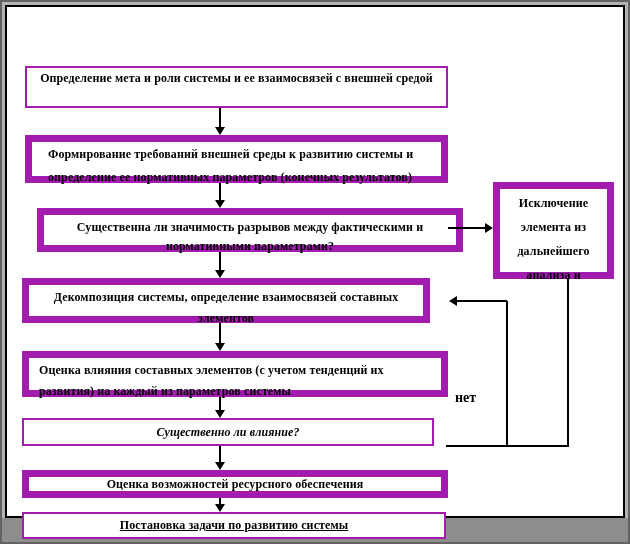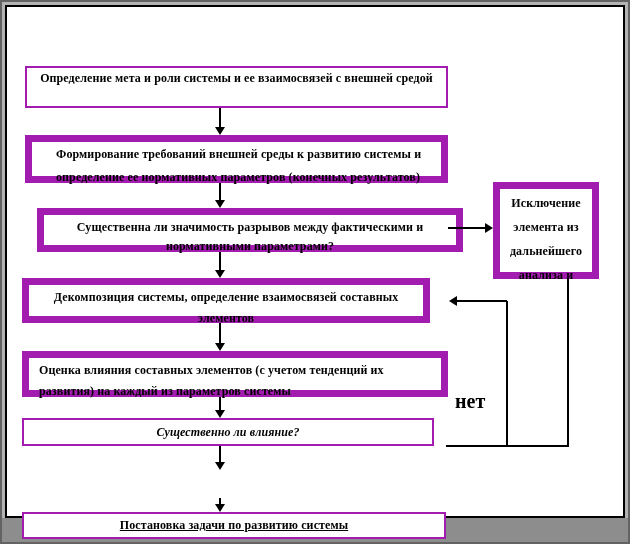--- a/index.html
+++ b/index.html
@@ -13,28 +13,28 @@
   .page{
     box-sizing:border-box;position:absolute;left:5px;top:5px;width:620px;height:513px;
     background:#ffffff;border:2px solid #000;
   }
   .bottom-strip{position:absolute;left:2px;top:518px;width:626px;height:24px;background:#8d8d8d;}
   .b{
     box-sizing:border-box;position:absolute;background:#fff;border:7px solid #a21caf;
     font-weight:700;font-size:12px;text-align:center;letter-spacing:.1px;
   }
   #box1{left:25px;top:66px;width:423px;height:42px;border-width:2px;line-height:19px;padding:1px 2px 0 2px;}
-  #box2{left:25px;top:135px;width:423px;height:48px;line-height:23px;padding:1px 10px 0 24px;text-align:left;}
+  #box2{left:25px;top:135px;width:423px;height:48px;line-height:23px;padding:1px 10px 0 16px;text-align:left;}
   #box3{left:22px;top:208px;width:426px;height:44px;line-height:19px;padding:3px 2px 0 2px;margin-left:15px;}
   #box4{left:22px;top:278px;width:408px;height:45px;line-height:21px;padding:2px 2px 0 2px;}
   #box5{left:22px;top:351px;width:426px;height:46px;line-height:21px;padding:2px 10px 0 10px;text-align:left;}
   #box6{left:22px;top:418px;width:412px;height:28px;border-width:2px;display:flex;align-items:center;justify-content:center;font-style:italic;}
   #box7{left:22px;top:470px;width:426px;height:28px;display:flex;align-items:center;justify-content:center;}
   #box8{left:22px;top:512px;width:424px;height:27px;border-width:2px;display:flex;align-items:center;justify-content:center;z-index:3;text-decoration:underline;}
-  #boxExcl{left:493px;top:182px;width:106px;height:97px;line-height:24px;padding:2px 4px 0 4px;}
+  #boxExcl{left:493px;top:182px;width:121px;height:97px;line-height:24px;padding:2px 4px 0 4px;}
 
   
   .av{position:absolute;width:10px;display:flex;flex-direction:column;align-items:center;}
   .av .stem{width:2px;background:#000;flex:1;}
   .av .head{width:0;height:0;border-left:5px solid transparent;border-right:5px solid transparent;border-top:8px solid #000;}
   #a1{left:215px;top:108px;height:27px;}
   #a2{left:215px;top:183px;height:25px;}
   #a3{left:215px;top:252px;height:26px;}
   #a4{left:215px;top:323px;height:28px;}
   #a5{left:215px;top:397px;height:21px;}
@@ -50,21 +50,21 @@
   #aLeft{left:449px;top:296px;width:58px;}
 
   
   .lineV{position:absolute;width:2px;background:#000;}
   .lineH{position:absolute;height:2px;background:#000;}
   #v1{left:506px;top:301px;height:146px;}
   #v2{left:567px;top:279px;height:168px;}
   #h1{left:446px;top:445px;width:123px;}
 
   .lbl{position:absolute;font-weight:700;}
-  #lblNo{left:455px;top:390px;font-size:20px;}
+  #lblNo{left:455px;top:390px;font-size:14px;}
   #lblYes{left:247px;top:403px;font-size:9px;margin-top:27px;}
 </style>
 </head>
 <body>
 
 <div class="canvas">
   <div class="page"></div>
   <div class="bottom-strip"></div>
 
   <div class="b" id="box1">Определение мета и роли системы и ее взаимосвязей с внешней средой</div>
@@ -122,20 +122,21 @@
 
   <div class="lineH" id="h1"></div>
   <div class="lineV" id="v1"></div>
   <div class="lineV" id="v2"></div>
 
   <div class="av" id="a6">
     <div class="stem"></div>
     <div class="head"></div>
   </div>
 
+  <div class="b" id="box7">Оценка возможностей ресурсного обеспечения</div>
 
   <div class="av" id="a7">
     <div class="stem"></div>
     <div class="head"></div>
   </div>
 
   <div class="b" id="box8">Постановка задачи по развитию системы</div>
 </div>
 
 </body></html>

